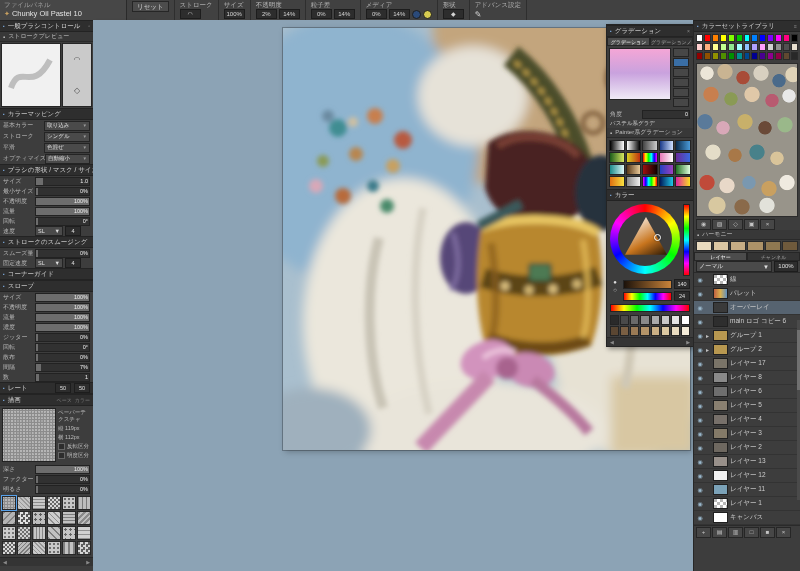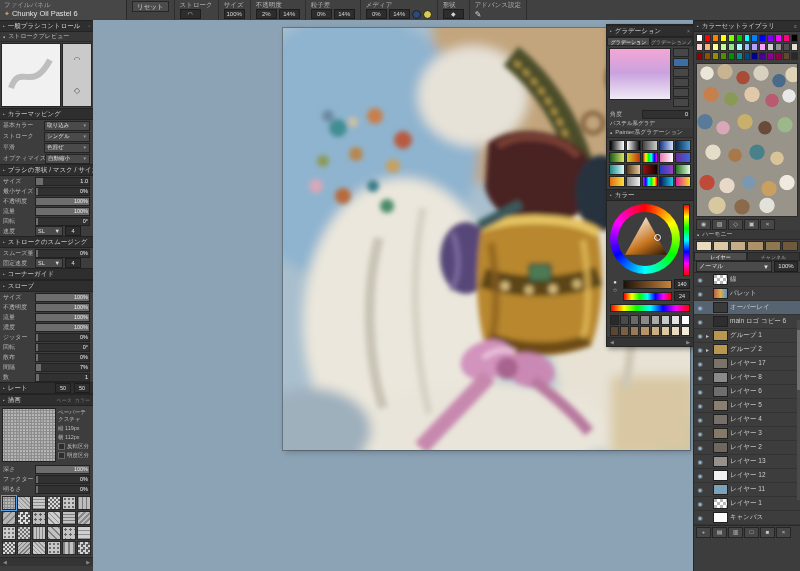--- a/index.html
+++ b/index.html
@@ -147,21 +147,21 @@
   .scroll .th{position:absolute;top:10px;width:3px;height:60px;background:#707070;}
 </style>
 </head>
 <body>
 
 <div id="app">
 
   <div class="topbar">
     <div class="file-block">
       <div class="l1">ファイルパネル</div>
-      <div class="l2"><span class="brush-ico">✦</span><span>Chunky Oil Pastel 6</span></div>
+      <div class="l2"><span class="brush-ico">✦</span><span>Chunky Oil Pastel 10</span></div>
     </div>
     <div class="tgroup">
       <span class="tbtn">リセット</span>
     </div>
     <div class="tgroup">
       <div class="tglabel">ストローク</div>
       <div class="tgrow">
           <span class="mbox">◠</span>
         </div>
     </div>

